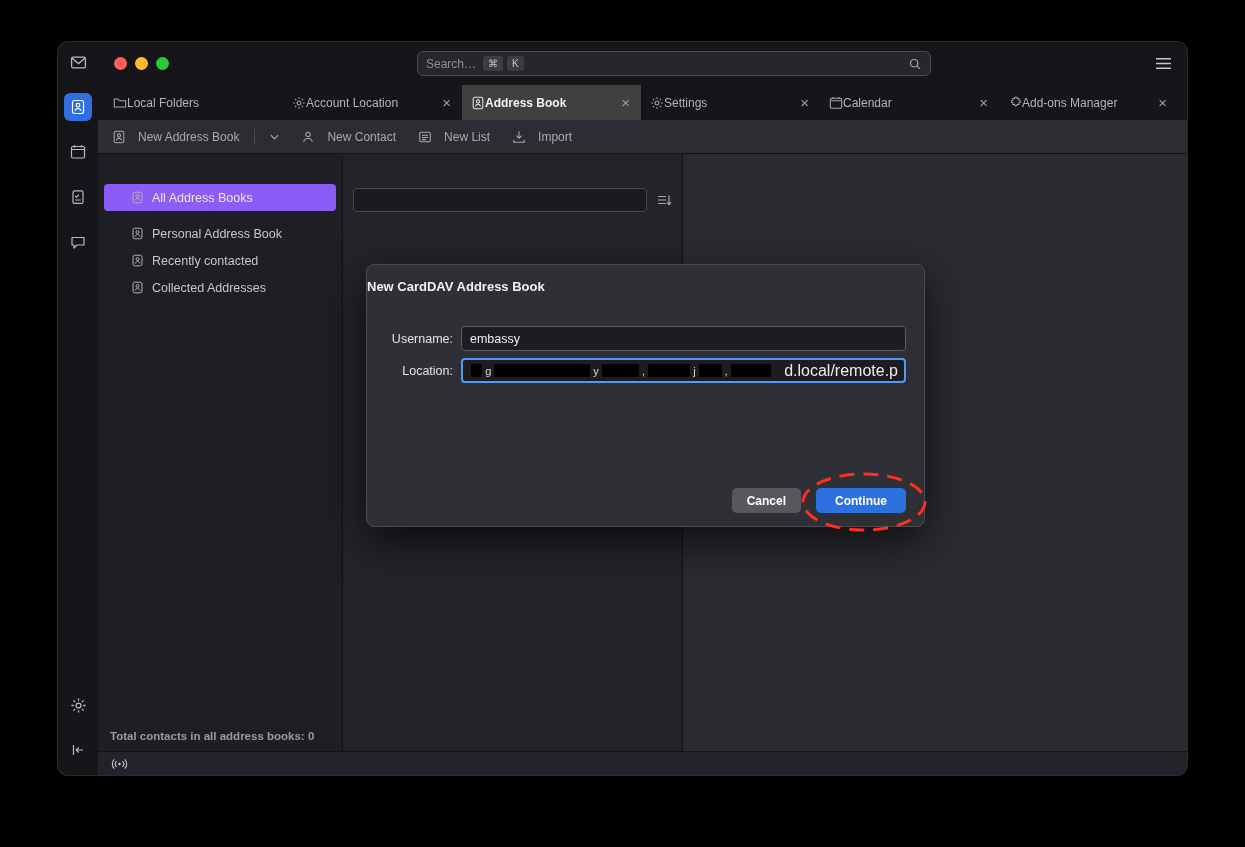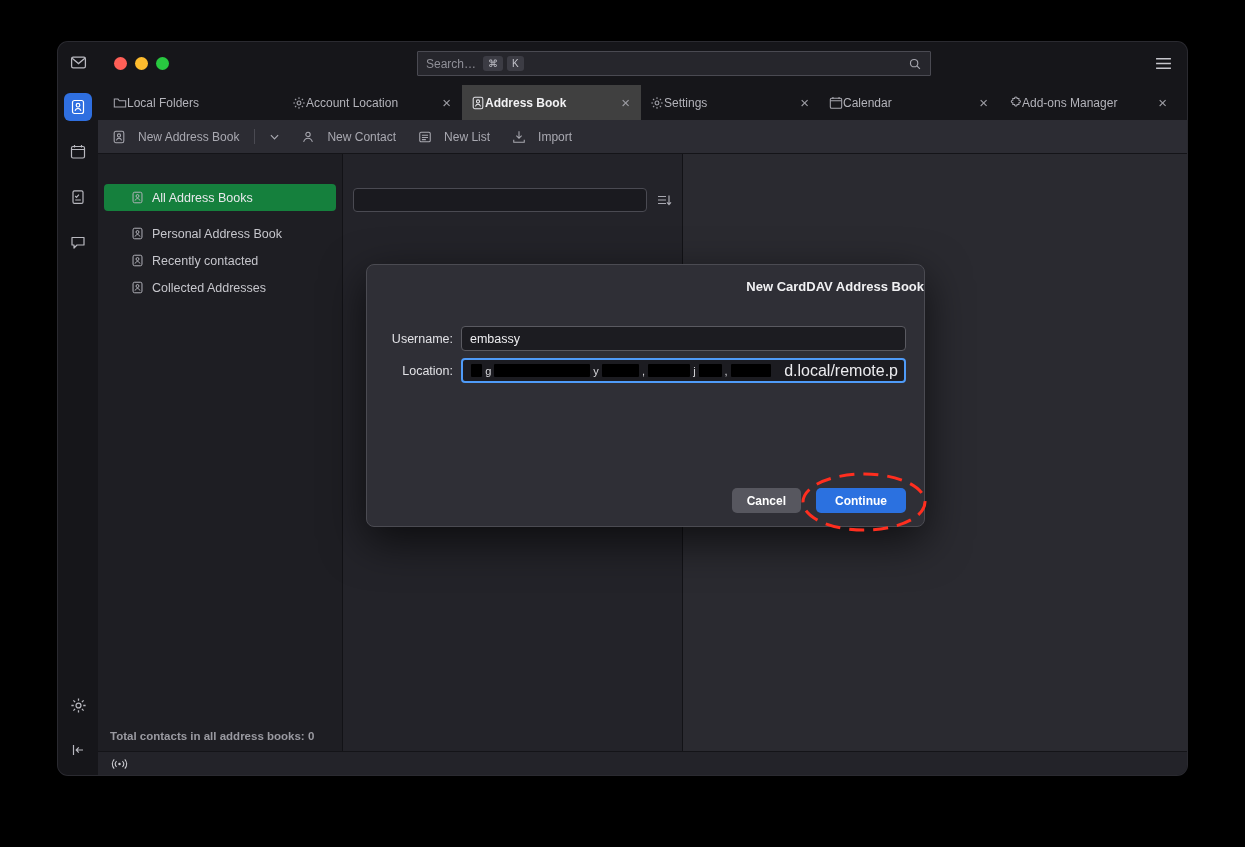--- a/index.html
+++ b/index.html
@@ -13,21 +13,21 @@
   .space-btn.active{background:#2f6fe0;color:#fff}
   .spaces .spacer{flex:1}
 
   .win-right{flex:1;display:flex;flex-direction:column;min-width:0}
 
   
   .titlebar{height:43px;background:#16161a;position:relative;display:flex;align-items:center;flex-shrink:0}
   .traffic{display:flex;gap:8px;padding-left:16px}
   .light{width:13px;height:13px;border-radius:50%}
   .light.red{background:#ff5f57}.light.yellow{background:#febc2e}.light.green{background:#28c840}
-  .searchbar{position:absolute;left:319px;top:9px;width:514px;height:25px;background:#26262c;border:1px solid #4a4a52;border-radius:1px;display:flex;align-items:center;padding:0 8px;box-sizing:border-box}
+  .searchbar{position:absolute;left:319px;top:9px;width:514px;height:25px;background:#26262c;border:1px solid #4a4a52;border-radius:6px;display:flex;align-items:center;padding:0 8px;box-sizing:border-box}
   .search-text{color:#8f8f97;font-size:12px;margin-right:7px}
   .kbd{background:#3c3c44;color:#c4c4cb;font-size:10px;border-radius:3px;padding:1px 5px;margin-right:4px;line-height:13px}
   .search-spacer{flex:1}
   .search-mag{color:#a7a7af}
   .hamburger{position:absolute;right:15px;top:15px;color:#c6c6cc}
 
   
   .tabbar{height:35px;background:#16161a;display:flex;align-items:stretch;padding-left:6px;flex-shrink:0}
   .tab{width:179px;display:flex;align-items:center;padding:0 9px;box-sizing:border-box;color:#b3b3ba;font-size:12px}
   .tab .ticon{color:#a6a6ae;flex-shrink:0}
@@ -40,37 +40,37 @@
   .toolbar{height:33px;background:#2c2c33;display:flex;align-items:center;padding-left:14px;gap:22px;flex-shrink:0;border-bottom:1px solid #141418}
   .tb-btn{display:flex;align-items:center;gap:12px;color:#a9a9b1;font-size:12px}
   .tb-split{width:1px;height:15px;background:#4a4a52;margin:0 3px}
   .tb-chev{color:#a9a9b1}
 
   
   .content{flex:1;display:flex;min-height:0;position:relative}
   .folder-pane{width:244px;background:#1e1e23;flex-shrink:0;position:relative;padding-top:30px;box-sizing:border-box}
   .fp-item{height:27px;display:flex;align-items:center;gap:8px;margin:0 6px;padding-left:27px;border-radius:4px;color:#c6c6cc;font-size:12.5px}
   .fp-item .ficon{color:#b4b4bb;flex-shrink:0}
-  .fp-item.selected{background:#15803d;color:#e8e8ec}
+  .fp-item.selected{background:#8b5cf6;color:#e8e8ec}
   .fp-gap{height:9px}
   .fp-footer{position:absolute;left:12px;bottom:9px;color:#9a9aa1;font-size:11.5px;font-weight:700}
 
   .middle-pane{width:340px;background:#232329;border-left:1px solid #121216;flex-shrink:0;padding-top:34px;box-sizing:border-box;position:relative}
   .mp-search-row{display:flex;align-items:center;gap:9px;padding:0 10px}
   .mp-input{flex:1;height:24px;background:#1a1a1f;border:1px solid #4a4a52;border-radius:4px;color:#e6e6ea;padding:0 8px;font-family:inherit;font-size:12px;box-sizing:border-box}
   .mp-sort{color:#a9a9b1;flex-shrink:0}
   .mp-watermark{position:absolute;left:50%;top:119px;transform:translateX(-50%);color:#46464d}
 
   .right-pane{flex:1;background:#2a2a30;border-left:1px solid #121216}
 
   .statusbar{height:23px;background:#232329;display:flex;align-items:center;padding-left:13px;flex-shrink:0;color:#cfcfd4;border-top:1px solid #141418}
 
   
   .dialog{position:absolute;left:308px;top:263px;width:559px;height:263px;background:#2f2f36;border:1px solid #4b4b52;border-radius:8px;box-shadow:0 14px 44px rgba(0,0,0,.65);z-index:10;box-sizing:border-box}
-  .dlg-title{text-align:right;margin-top:14px;color:#f1f1f3;font-size:13px;font-weight:700}
+  .dlg-title{text-align:left;margin-top:14px;color:#f1f1f3;font-size:13px;font-weight:700}
   .dlg-row{display:flex;align-items:center;margin-top:7px}
   .dlg-row.first{margin-top:32px}
   .dlg-label{width:86px;text-align:right;color:#e2e2e6;font-size:12.5px;flex-shrink:0}
   .dlg-input{flex:1;margin:0 18px 0 8px;height:25px;background:#1c1c21;border:1px solid #5a5a61;border-radius:4px;color:#ececef;font-size:12.5px;padding:0 8px;box-sizing:border-box;font-family:inherit}
   .location-box{flex:1;margin:0 18px 0 8px;height:25px;background:#1c1c21;border:2px solid #4f9bf8;border-radius:4px;box-sizing:border-box;display:flex;align-items:center;padding:0 6px;overflow:hidden;white-space:nowrap}
   .red-bar{height:13px;background:#000;border-radius:1px;margin:0 2px;min-width:8px}
   .frag{color:#d8d8dc;font-size:11px;margin:0 1px;flex-shrink:0}
   .loc-tail{color:#ececef;font-size:16px;margin-left:11px;flex-shrink:0}
   .dlg-buttons{position:absolute;right:18px;bottom:13px;display:flex;gap:15px;align-items:center}
   .btn{height:25px;border-radius:5px;border:none;font-size:12px;font-weight:700;color:#fff;font-family:inherit;padding:0 15px;display:flex;align-items:center}

